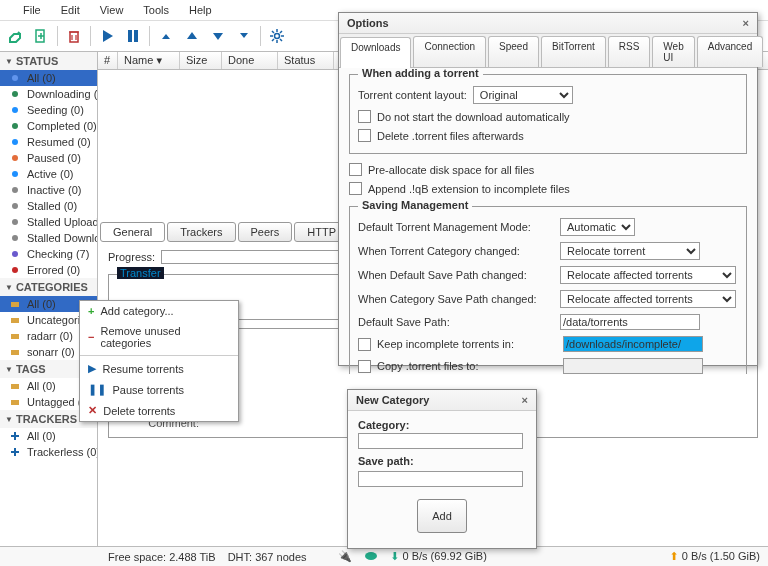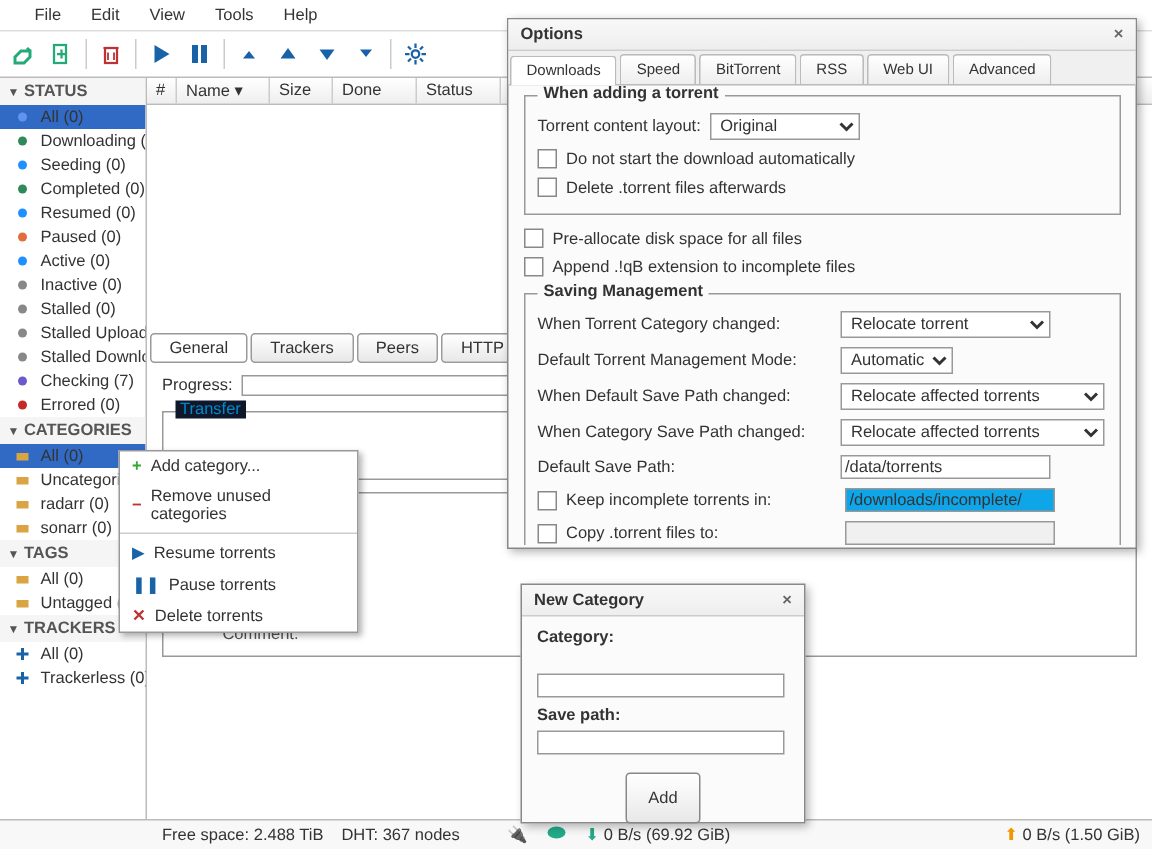--- a/index.html
+++ b/index.html
@@ -368,20 +368,21 @@
     </div>
 </div>
 
 <div class="dlg dlg-opt">
   <div class="dlg-title">
       <span>Options</span>
       <span class="x">×</span>
     </div>
   <div class="dlg-tabs">
     <div class="dlg-tab act">Downloads</div>
+    <div class="dlg-tab">Connection</div>
     <div class="dlg-tab">Speed</div>
     <div class="dlg-tab">BitTorrent</div>
     <div class="dlg-tab">RSS</div>
     <div class="dlg-tab">Web UI</div>
     <div class="dlg-tab">Advanced</div>
   </div>
   <div class="dlg-body">
     <div class="opt-fs">
       <div class="leg">When adding a torrent</div>
       <div class="opt-row">
@@ -401,26 +402,26 @@
         <div class="chk"></div>
         <label>Pre-allocate disk space for all files</label>
       </div>
     <div class="opt-row">
         <div class="chk"></div>
         <label>Append .!qB extension to incomplete files</label>
       </div>
     <div class="opt-fs" style="margin-top:8px">
       <div class="leg">Saving Management</div>
       <div class="opt-row">
+          <label style="width:196px">Default Torrent Management Mode:</label>
+          <select><option>Automatic</option></select>
+        </div>
+      <div class="opt-row">
           <label style="width:196px">When Torrent Category changed:</label>
           <select style="width:140px"><option>Relocate torrent</option></select>
-        </div>
-      <div class="opt-row">
-          <label style="width:196px">Default Torrent Management Mode:</label>
-          <select><option>Automatic</option></select>
         </div>
       <div class="opt-row">
           <label style="width:196px">When Default Save Path changed:</label>
           <select style="width:176px"><option>Relocate affected torrents</option></select>
         </div>
       <div class="opt-row">
           <label style="width:196px">When Category Save Path changed:</label>
           <select style="width:176px"><option>Relocate affected torrents</option></select>
         </div>
       <div class="opt-row">
@@ -441,19 +442,19 @@
     </div>
   </div>
 </div>
 
 <div class="dlg dlg-cat">
   <div class="dlg-title">
       <span>New Category</span>
       <span class="x">×</span>
     </div>
   <div style="padding:8px 10px">
-    <div style="font-weight:bold;margin-bottom:16px">Category:</div>
+    <div style="font-weight:bold;margin-bottom:0">Category:</div>
     <input type="text" style="">
     <div style="font-weight:bold;margin-bottom:2px">Save path:</div>
     <input type="text" style="">
     <div style="text-align:center;margin-top:6px"><button class="btn">Add</button></div>
   </div>
 </div>
 
 </body></html>

